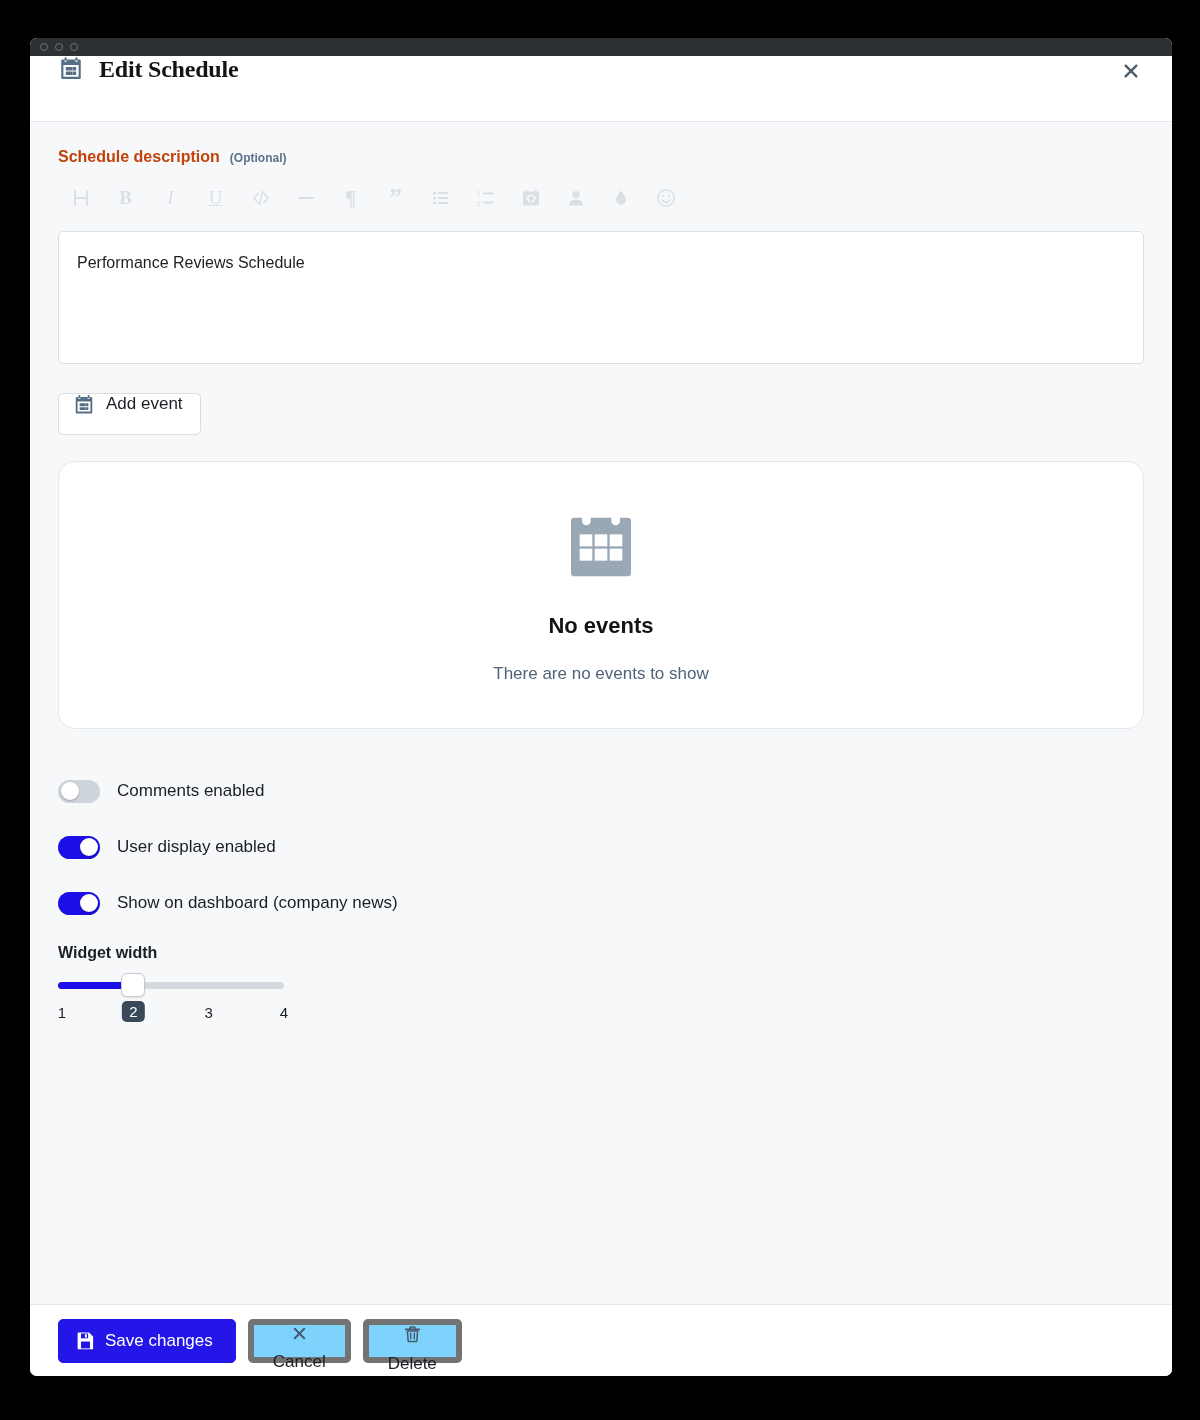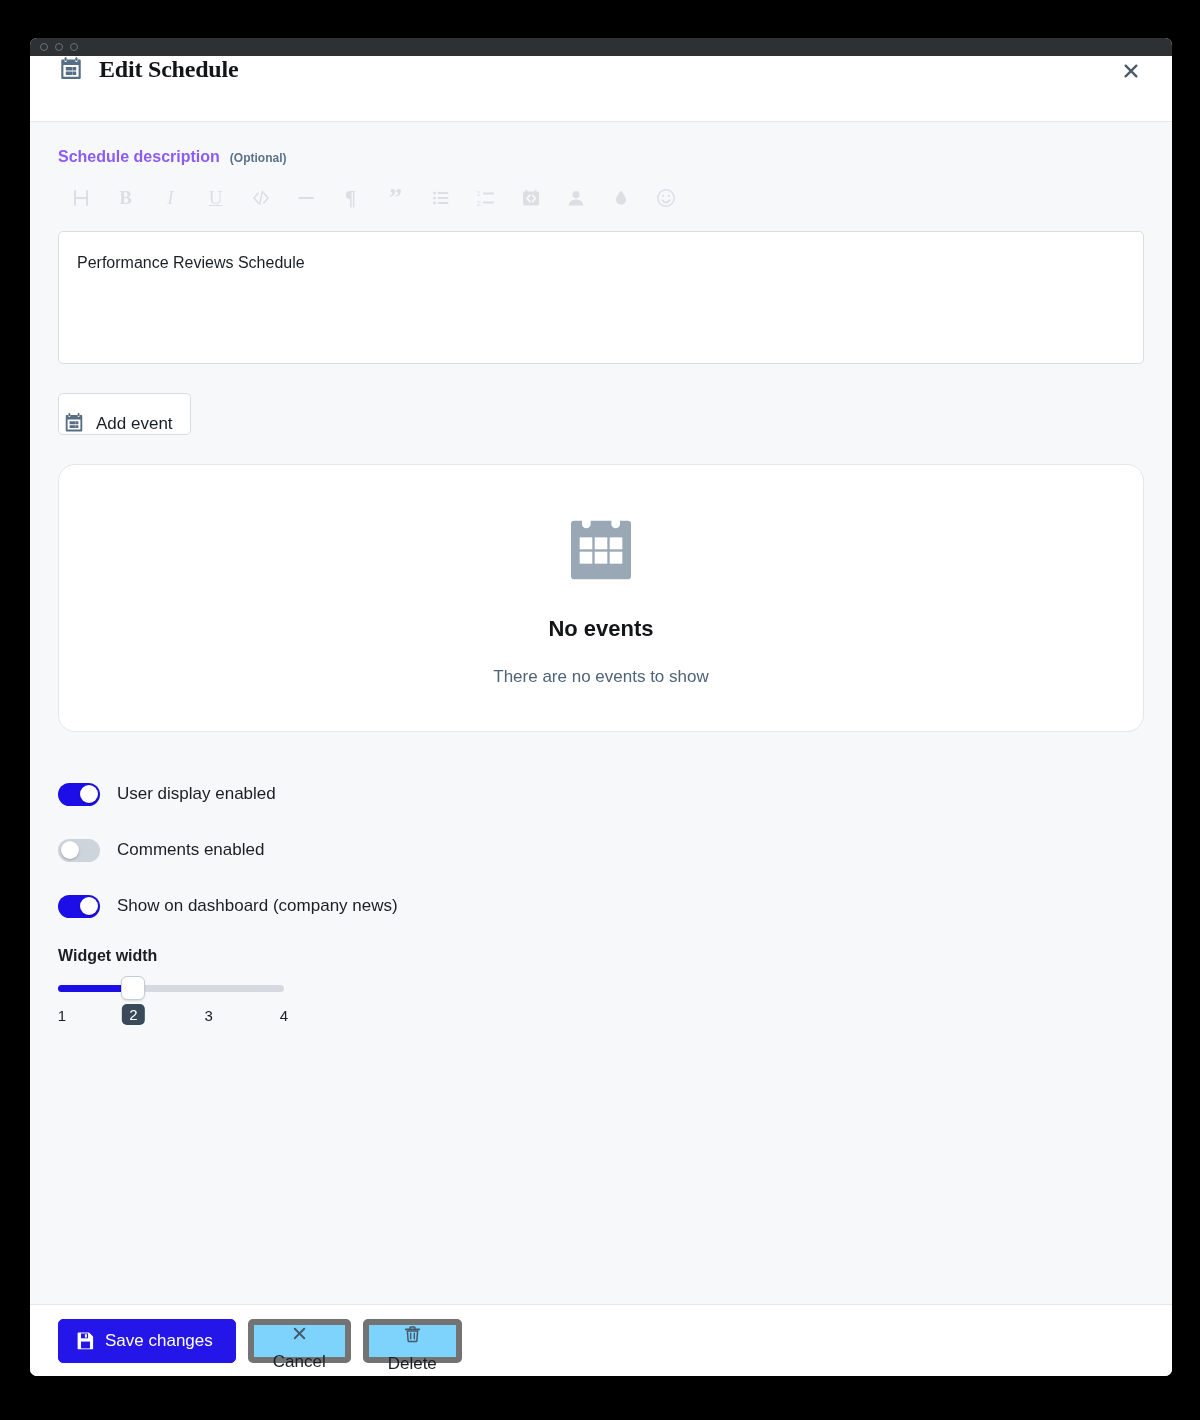--- a/index.html
+++ b/index.html
@@ -65,21 +65,21 @@
     padding: 26px 28px 0 28px;
     overflow: hidden;
     position: relative;
   }
 
   .field-label-row {
     display: flex; align-items: baseline; gap: 10px;
     margin-bottom: 14px;
   }
   .field-label {
-    font-size: 16px; font-weight: bold; color: #8b5cf6;
+    font-size: 16px; font-weight: bold; color: #c2410c;
   }
   .field-optional {
     font-size: 12px; font-weight: bold; color: #5b7288;
   }
 
   
   #rte-toolbar {
     display: flex; align-items: center;
     gap: 0px;
     height: 36px;
@@ -105,23 +105,23 @@
     font-family: "Liberation Sans", sans-serif;
     resize: none;
     outline: none;
     line-height: 1.35;
   }
 
   
   #add-event-btn {
     margin-top: 25px;
     height: 42px;
-    display: inline-flex; align-items: flex-end;
+    display: inline-flex; align-items: flex-start;
     gap: 11px;
-    padding: 0 17px 0 4px;
+    padding: 0 17px 0 14px;
     background: #ffffff;
     border: 1px solid #d9dde2;
     border-radius: 5px;
     font-size: 17px; color: #1b1f24;
     cursor: pointer;
     font-family: "Liberation Sans", sans-serif;
   }
 
   
   #events-panel {
@@ -385,31 +385,31 @@
         </svg>
       </span>
       <div id="empty-title">No events</div>
       <div id="empty-subtitle">There are no events to show</div>
     </div>
 
     
     <div id="toggles">
 
       <div class="toggle-row">
+        <div class="switch off">
+            <div class="knob"></div>
+          </div>
+        <span class="toggle-label">Comments enabled</span>
+      </div>
+
+      <div class="toggle-row">
         <div class="switch on">
             <div class="knob"></div>
           </div>
         <span class="toggle-label">User display enabled</span>
-      </div>
-
-      <div class="toggle-row">
-        <div class="switch off">
-            <div class="knob"></div>
-          </div>
-        <span class="toggle-label">Comments enabled</span>
       </div>
 
       <div class="toggle-row">
         <div class="switch on">
             <div class="knob"></div>
           </div>
         <span class="toggle-label">Show on dashboard (company news)</span>
       </div>
 
     </div>

